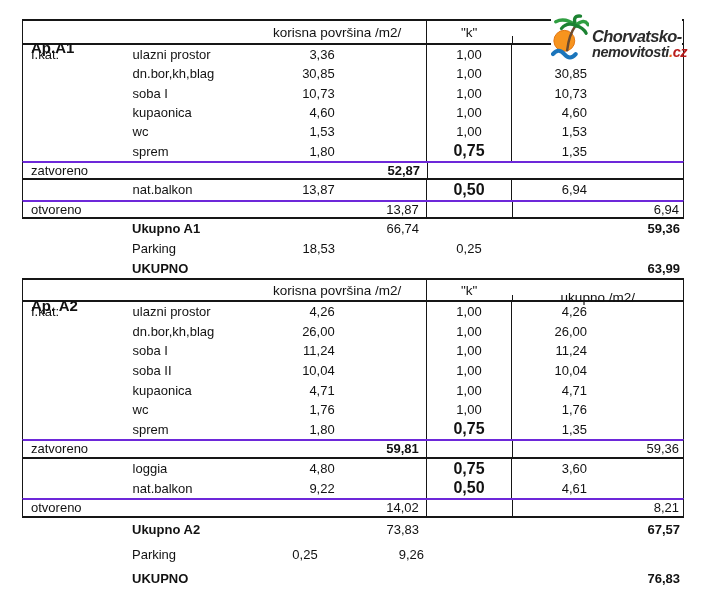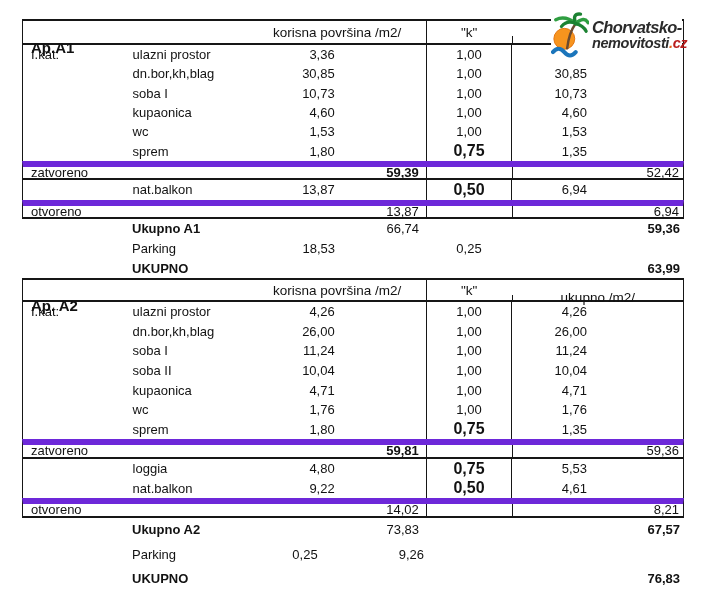--- a/index.html
+++ b/index.html
@@ -17,28 +17,28 @@
   .c4.ksmall{font-size:16px;font-weight:bold;}
   .c5{width:172px;display:flex;justify-content:flex-end;padding-right:96px;box-sizing:border-box;}
   .c5.edge{padding-right:4px;}
   .c12{width:240px;padding-left:8px;box-sizing:border-box;font-weight:700;font-size:15px;margin-top:31px;}
   
   .b{border-left:1.5px solid #161616;border-right:1.5px solid #161616;}
   .b .c4,.b .c5{border-left:1.5px solid #161616;align-self:stretch;align-items:center;}
   .hdr{border-top:2.5px solid #161616;border-bottom:2px solid #161616;font-size:13.5px;}
   .hdr .c3{justify-content:center;padding-right:14px;}
   .hdr .c5{justify-content:center;padding-right:0;margin-top:15px;}
-  .sub{border-top:6px solid #6d28d9;border-bottom:2px solid #161616;}
+  .sub{border-top:2px solid #6d28d9;border-bottom:2px solid #161616;}
   
   #t1{top:19px;} #t2{top:278px;}
   #t1 .row{height:19.33px;} #t1 .row.hdr{height:26px;} #t1 .row.sum{height:19.66px;}
   #t2 .row{height:19.6px;}  #t2 .row.hdr{height:24px;}  #t2 .row.sum{height:24.5px;}
   
   .logo{position:absolute;left:551px;top:10px;width:131px;height:50px;background:#ffffff;
-        display:flex;align-items:center;gap:3px;z-index:9;}
+        display:flex;align-items:flex-end;gap:3px;z-index:9;}
   .logo svg{flex:0 0 auto;}
   .lt{line-height:1.02;color:#2b2b2b;font-style:italic;font-weight:700;white-space:nowrap;}
   .l1{font-size:16.5px;letter-spacing:-0.6px;}
   .l2{font-size:14.5px;letter-spacing:-0.4px;}
   .dot{color:#e8641b;}
   .cz{color:#b91c1c;}
 </style>
 </head>
 <body>
 
@@ -89,23 +89,22 @@
       <div class="row item b">
         <div class="c1"></div>
         <div class="c2">sprem</div>
         <div class="c3">1,80</div>
         <div class="c4 ksmall">0,75</div>
         <div class="c5">1,35</div>
       </div>
       <div class="row sub b">
         <div class="c1">zatvoreno</div>
         <div class="c2"></div>
-        <div class="c3 edge bold">59,39</div>
-        <div class="c4"></div>
-        <div class="c5 edge">52,42</div>
+        <div class="c3 edge bold">52,87</div>
+        <div class="c4"></div>
       </div>
       <div class="row item b">
         <div class="c1"></div>
         <div class="c2">nat.balkon</div>
         <div class="c3">13,87</div>
         <div class="c4 ksmall">0,50</div>
         <div class="c5">6,94</div>
       </div>
       <div class="row sub b">
         <div class="c1">otvoreno</div>
@@ -196,21 +195,21 @@
         <div class="c2"></div>
         <div class="c3 edge bold">59,81</div>
         <div class="c4"></div>
         <div class="c5 edge">59,36</div>
       </div>
       <div class="row item b">
         <div class="c1"></div>
         <div class="c2">loggia</div>
         <div class="c3">4,80</div>
         <div class="c4 ksmall">0,75</div>
-        <div class="c5">5,53</div>
+        <div class="c5">3,60</div>
       </div>
       <div class="row item b">
         <div class="c1"></div>
         <div class="c2">nat.balkon</div>
         <div class="c3">9,22</div>
         <div class="c4 ksmall">0,50</div>
         <div class="c5">4,61</div>
       </div>
       <div class="row sub b">
         <div class="c1">otvoreno</div>

